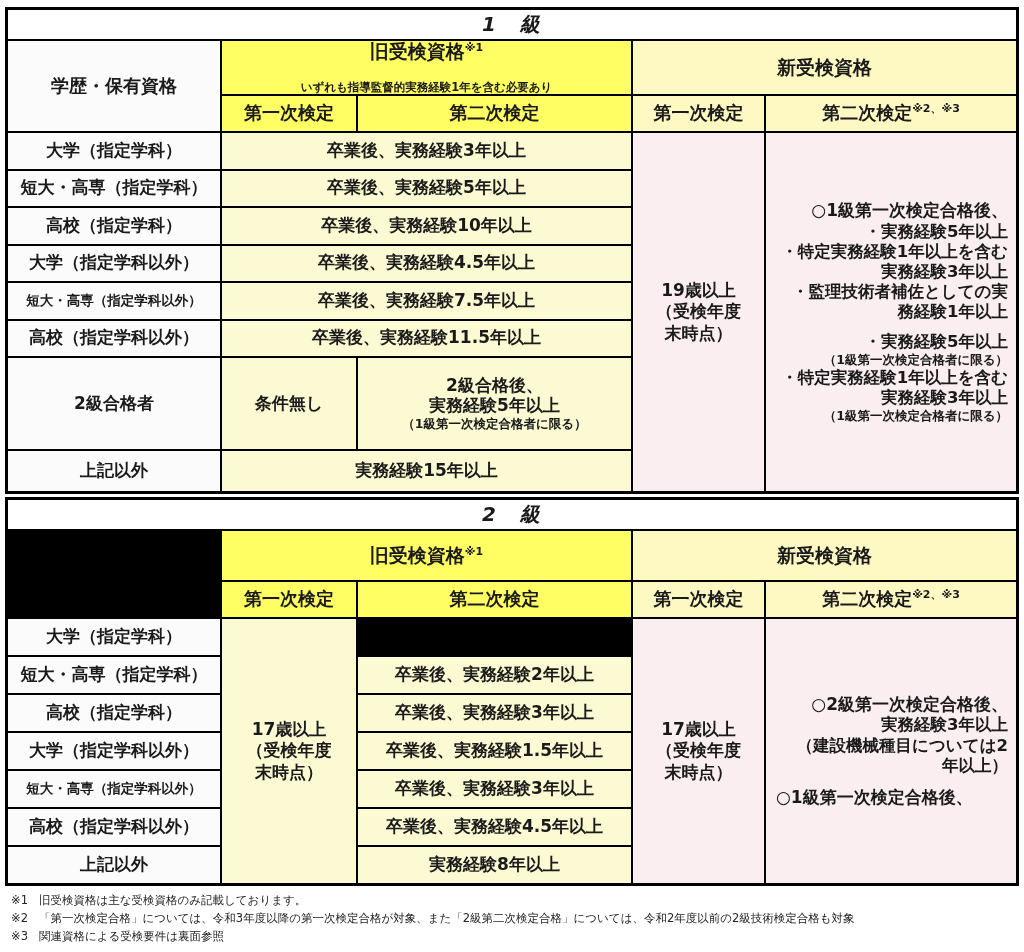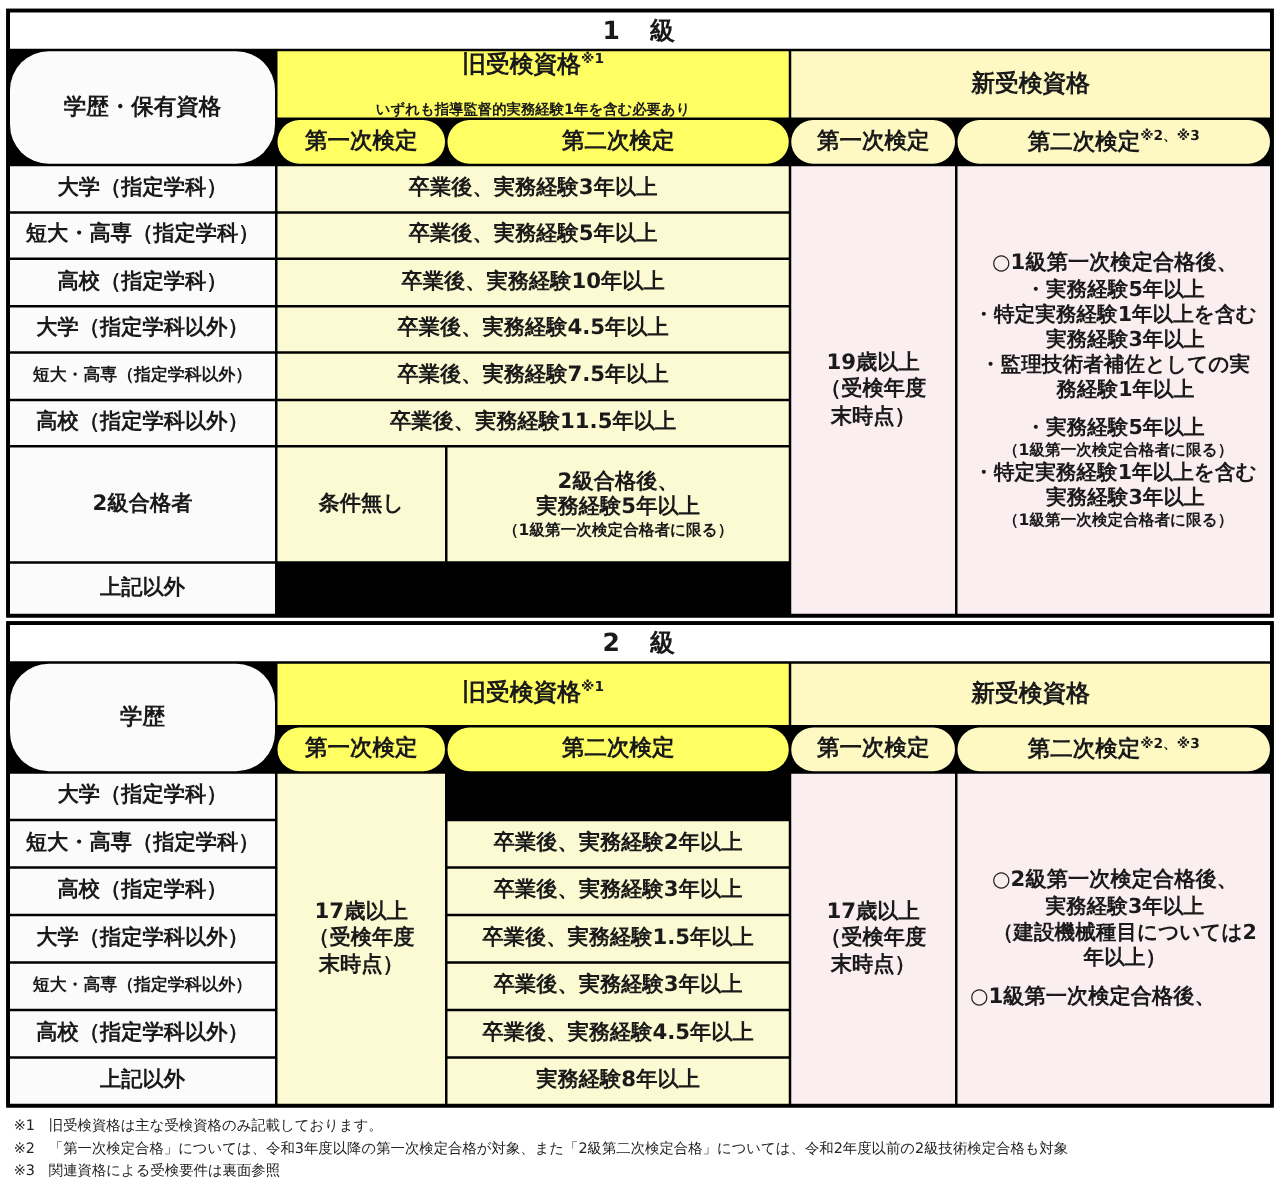--- a/index.html
+++ b/index.html
@@ -31,35 +31,35 @@
     overflow: hidden;
     padding: 1px 3px;
   }
   .w  { background: #ffffff; }
   .lab{ background: #fbfbfb; }
   .by { background: #ffff63; }   
   .ly { background: #fcfad2; }   
   .bp { background: #fef9c3; }   
   .lp { background: #faeef0; }   
 
-  .title   { font-size: 20px; letter-spacing: 2px; }
+  .title   { font-size: 20px; letter-spacing: 2px; font-style: italic; }
   .hdrbig  { font-size: 19px; }
-  .subhdr  { font-size: 18px; border-radius: 31px; }
+  .subhdr  { font-size: 18px; }
   .sub-note{ font-size: 11.5px; font-weight: 700; margin-top: 18px; }
   .sup     { font-size: 11px; vertical-align: super; font-weight: 700; }
   .rowlab  { font-size: 17px; text-align: center; }
   .rowlab.sm { font-size: 13.5px; }
   .val     { font-size: 17px; }
   .age     { font-size: 17px; white-space: pre-line; line-height: 1.25; }
   .note-sm { font-size: 12.5px; font-weight: 700; line-height: 1.2; }
   .prewrap { white-space: pre-line; }
 
   .bullets {
     align-items: flex-start; justify-content: center;
-    text-align: center; padding: 6px 8px 6px 10px;
+    text-align: right; padding: 6px 8px 6px 10px;
     font-size: 16.5px;
   }
   .blk { margin: 5px 0; }
   .btitle { font-weight: 900; font-size: 17px; line-height: 1.25; }
   .bitem  { padding-left: 1em; text-indent: -1em; line-height: 1.22; }
   .bbody  { padding-left: 0.95em; line-height: 1.25; }
   .bnote  { font-size: 12.5px; padding-left: 0.4em; line-height: 1.25; }
 
   .footnotes { margin: 6px 6px 0 6px; }
   .fnrow { display: flex; font-size: 11.5px; line-height: 1.55; color: #222; }
@@ -103,20 +103,21 @@
 
   <div class="cell lab rowlab" style="grid-area:10/1/11/2">2級合格者</div>
   <div class="cell ly val" style="grid-area:10/2/11/3">条件無し</div>
   <div class="cell ly" style="grid-area:10/3/11/4">
     <div class="val prewrap">2級合格後、
 実務経験5年以上</div>
     <div class="note-sm">（1級第一次検定合格者に限る）</div>
   </div>
 
   <div class="cell lab rowlab" style="grid-area:11/1/12/2">上記以外</div>
+  <div class="cell ly val" style="grid-area:11/2/12/4">実務経験15年以上</div>
 
   <div class="cell lp age" style="grid-area:4/4/12/5">19歳以上
 （受検年度
 末時点）</div>
 
   <div class="cell lp bullets" style="grid-area:4/5/12/6">
     <div class="blk">
       <div class="btitle">○1級第一次検定合格後、</div>
       <div class="bitem">・実務経験5年以上</div>
       <div class="bitem">・特定実務経験1年以上を含む実務経験3年以上</div>
@@ -127,21 +128,20 @@
       <div class="bnote">（1級第一次検定合格者に限る）</div>
       <div class="bitem">・特定実務経験1年以上を含む実務経験3年以上</div>
       <div class="bnote">（1級第一次検定合格者に限る）</div>
     </div>
   </div>
 </div>
 
 <div class="tbl" id="t2">
   <div class="cell w title" style="grid-area:1/1/2/6">2　級</div>
 
-  <div class="cell lab subhdr" style="grid-area:2/1/4/2">学歴</div>
 
   <div class="cell by" style="grid-area:2/2/3/4">
     <div class="hdrbig"><span>旧受検資格</span><span class="sup">※1</span></div>
   </div>
 
   <div class="cell bp hdrbig" style="grid-area:2/4/3/6">新受検資格</div>
 
   <div class="cell by subhdr" style="grid-area:3/2/4/3">第一次検定</div>
   <div class="cell by subhdr" style="grid-area:3/3/4/4">第二次検定</div>
   <div class="cell bp subhdr" style="grid-area:3/4/4/5">第一次検定</div>

